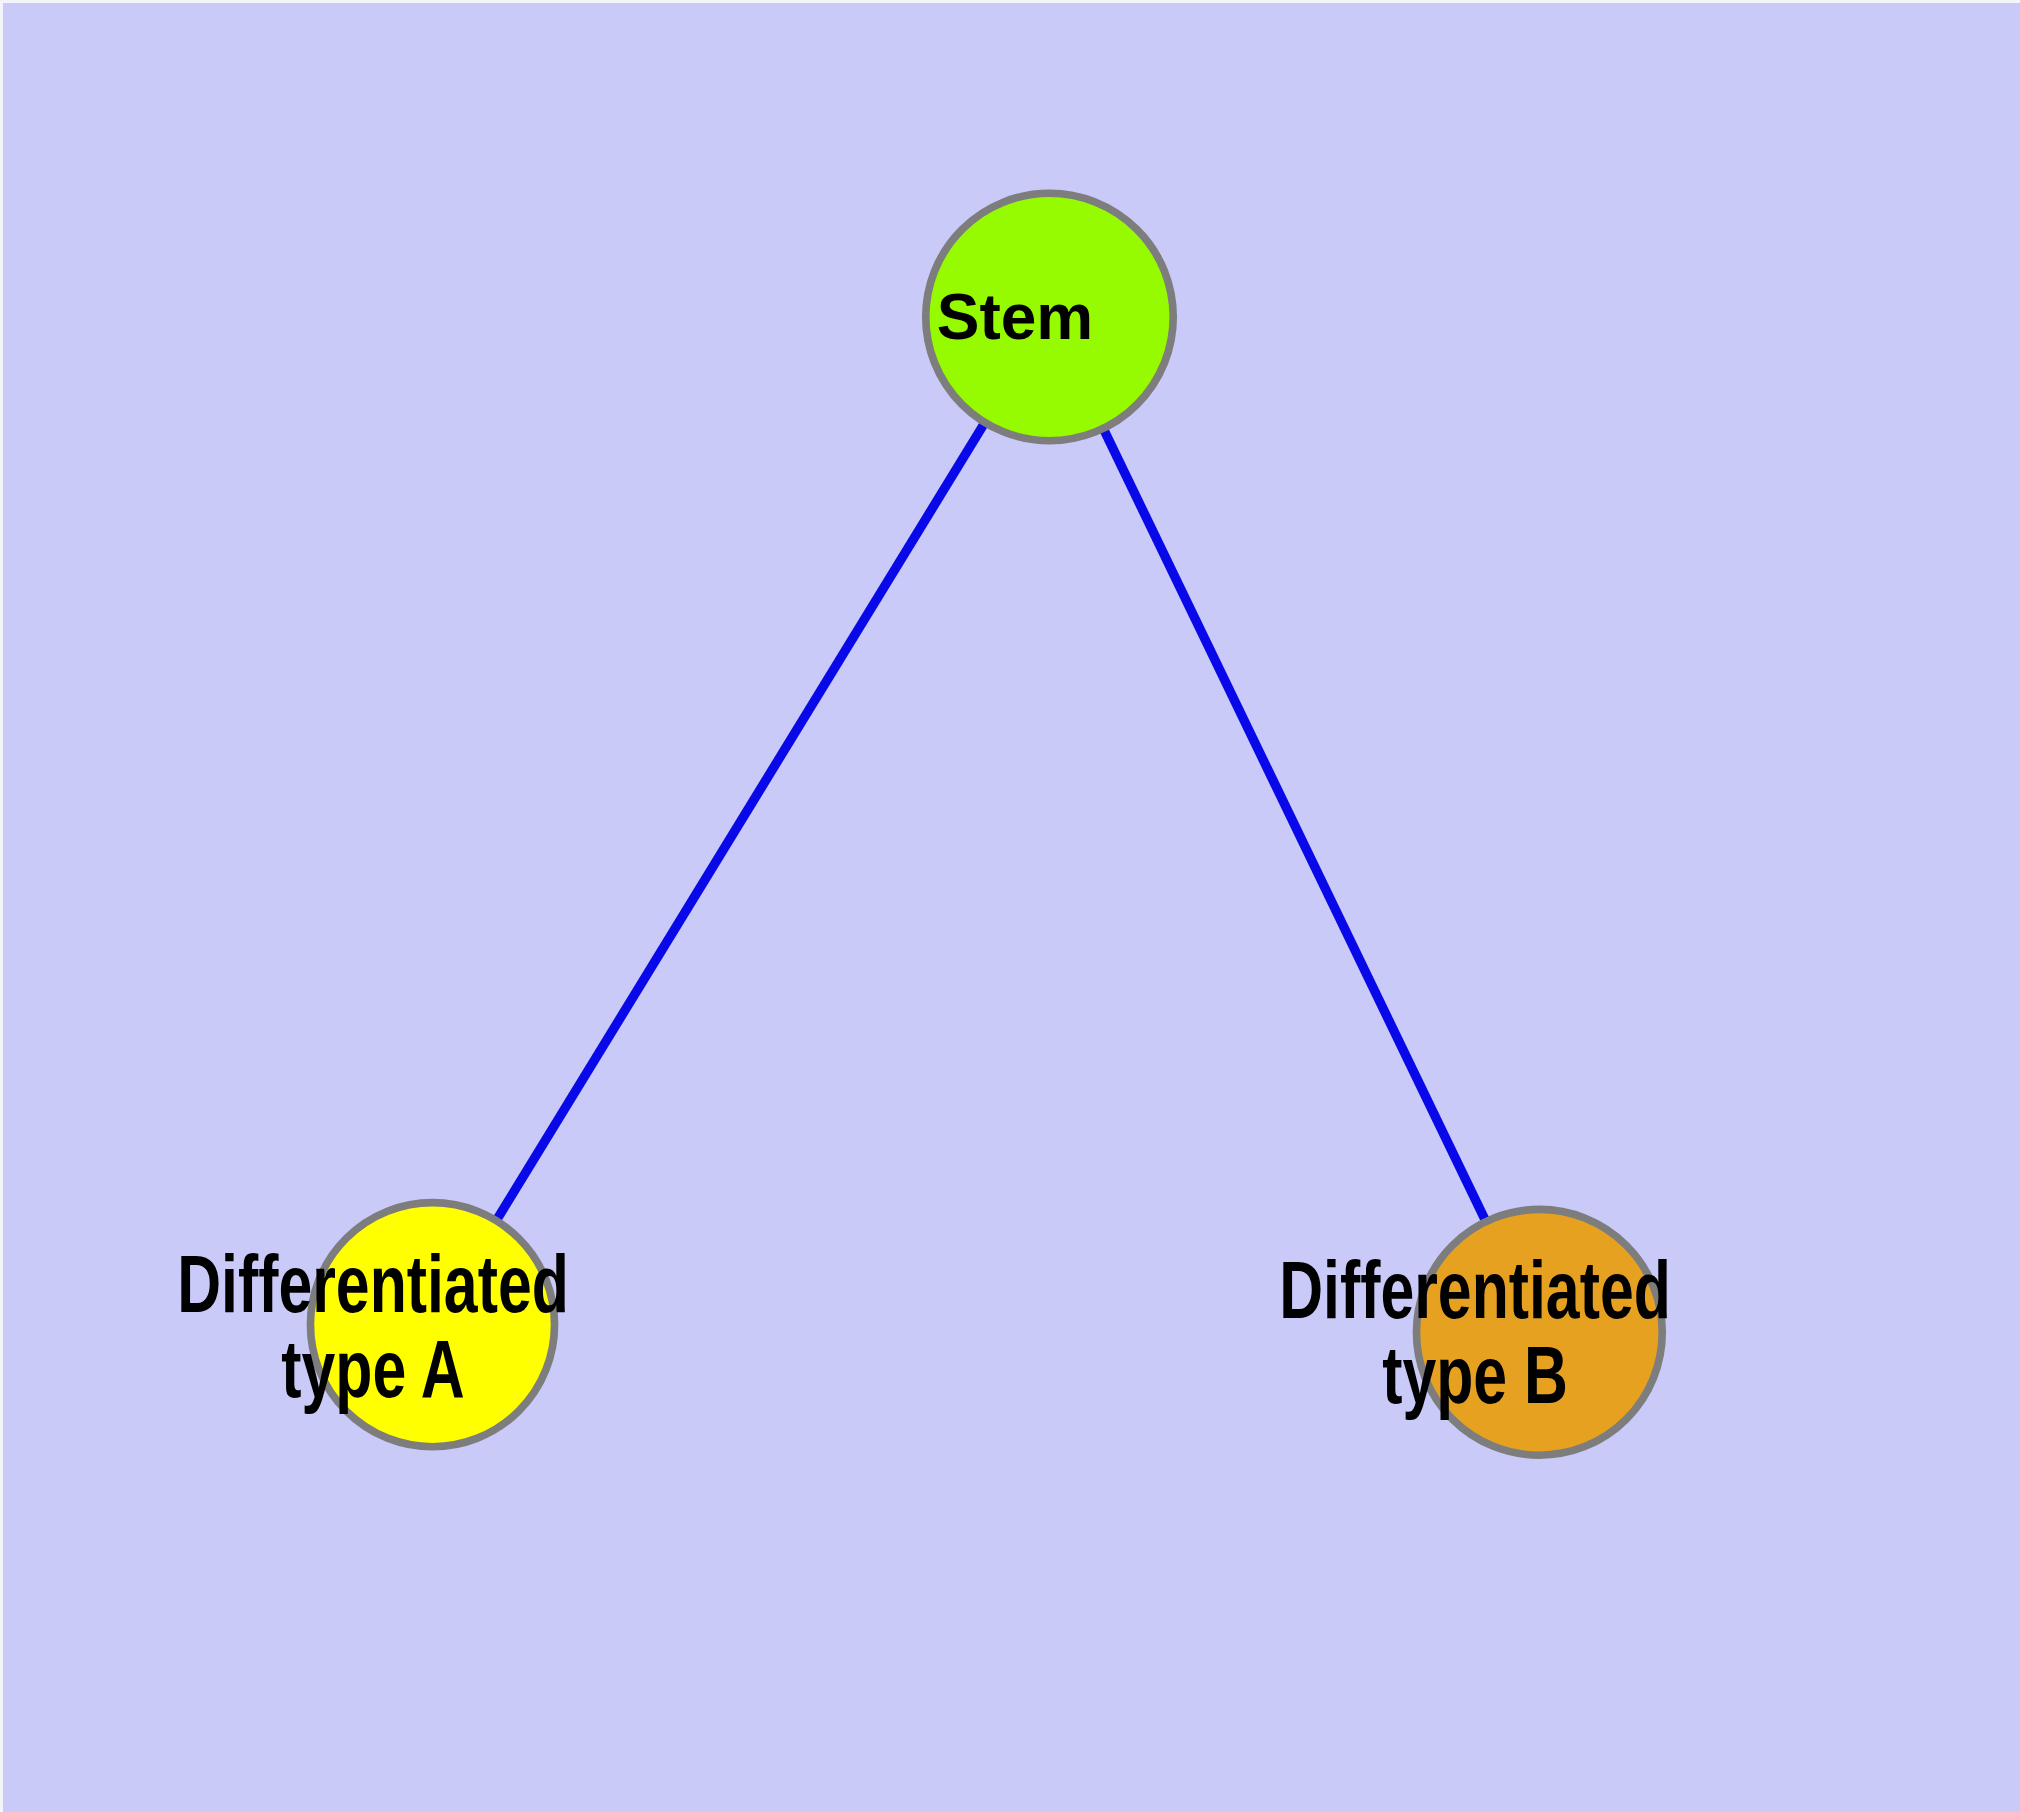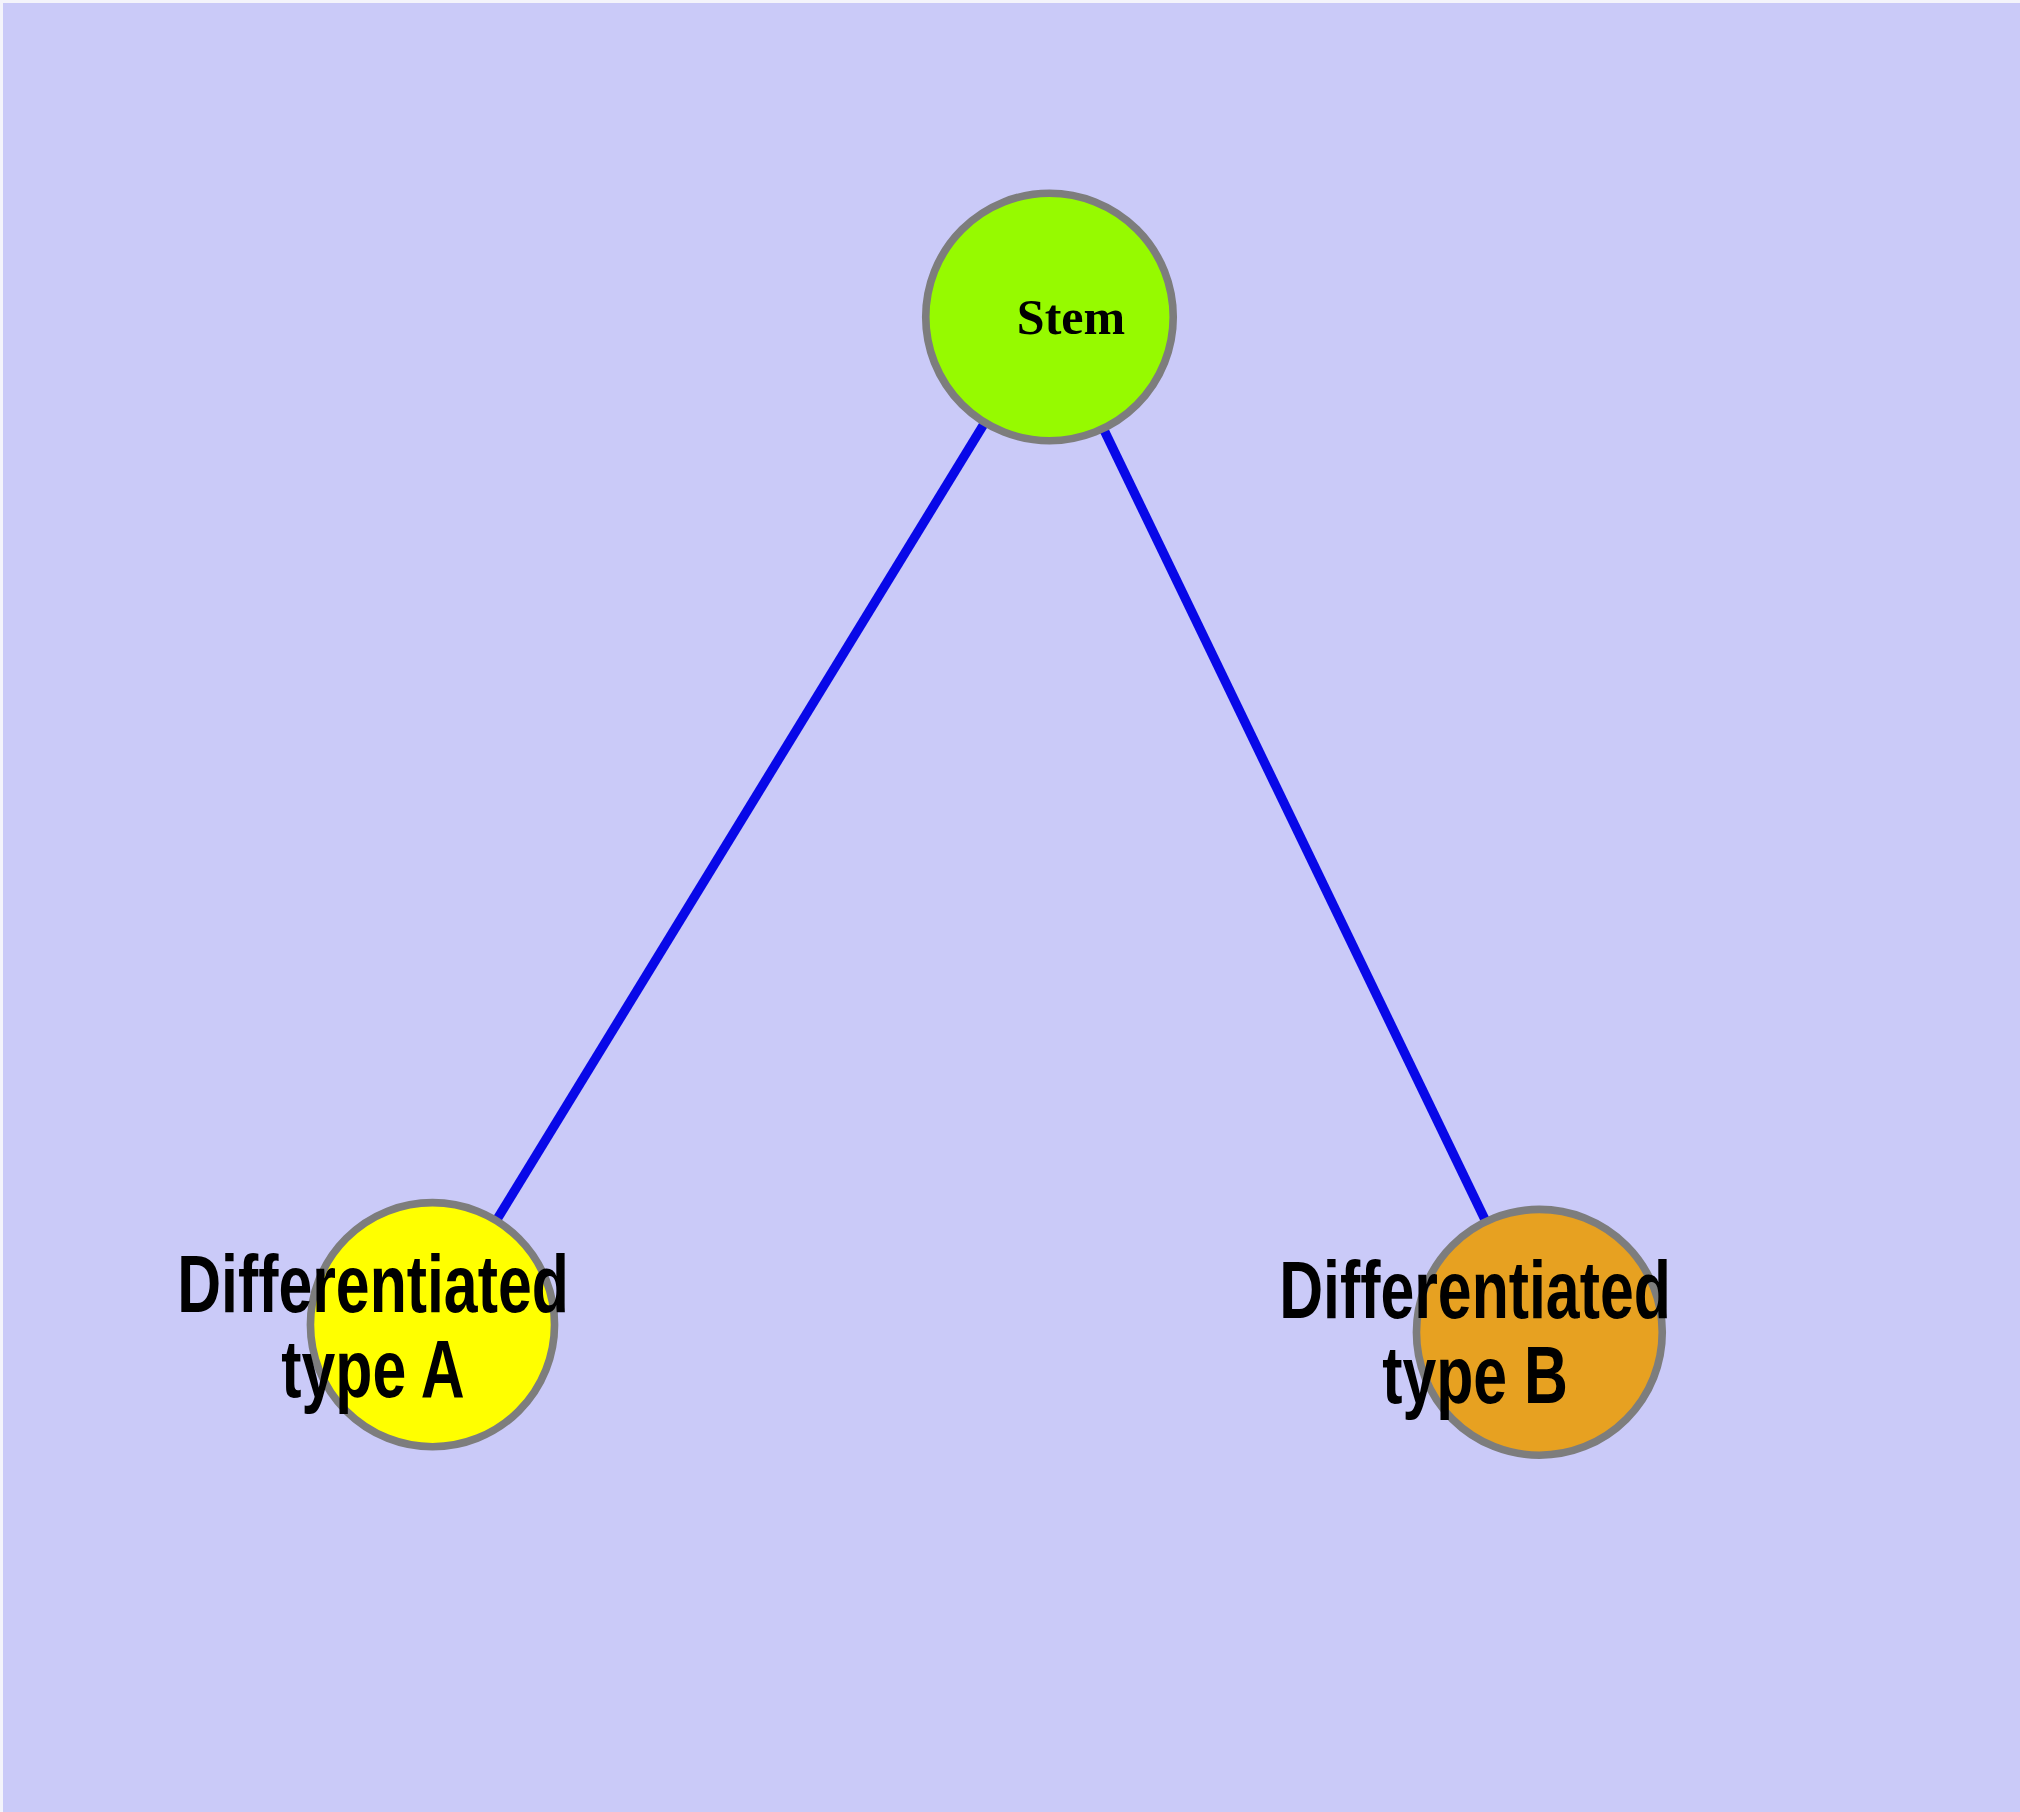--- a/index.html
+++ b/index.html
@@ -43,21 +43,21 @@
 
     <line x1="1238" y1="374" x2="1816" y2="1572" stroke="#0808E8" stroke-width="11"></line>
 
     <circle cx="1238" cy="374" r="146" fill="#96FA00" stroke="#7D7D7D" stroke-width="9"></circle>
 
     <circle cx="510" cy="1563" r="144" fill="#FFFF00" stroke="#7D7D7D" stroke-width="9"></circle>
 
     <circle cx="1816" cy="1572" r="145" fill="#E7A121" stroke="#7D7D7D" stroke-width="9"></circle>
   </svg>
 
-  <div class="node-label" style="left: 1071px; top: 280px; font-size: 50px; line-height: 75px; color: rgb(0, 0, 0); transform: translateX(-50%) scaleX(1); font-family: Liberation Serif, serif;">
+  <div class="node-label" style="left: 1015px; top: 280px; font-size: 64px; line-height: 75px; color: rgb(0, 0, 0); transform: translateX(-50%) scaleX(1);">
     <div>Stem</div>
   </div>
 
   <div class="node-label" style="left: 373px; top: 1242px; font-size: 81px; line-height: 85px; color: rgb(0, 0, 0); transform: translateX(-50%) scaleX(0.75);">
     <div>Differentiated</div>
     <div>type A</div>
   </div>
 
   <div class="node-label" style="left: 1475px; top: 1248px; font-size: 81px; line-height: 85px; color: rgb(0, 0, 0); transform: translateX(-50%) scaleX(0.75);">
     <div>Differentiated</div>

